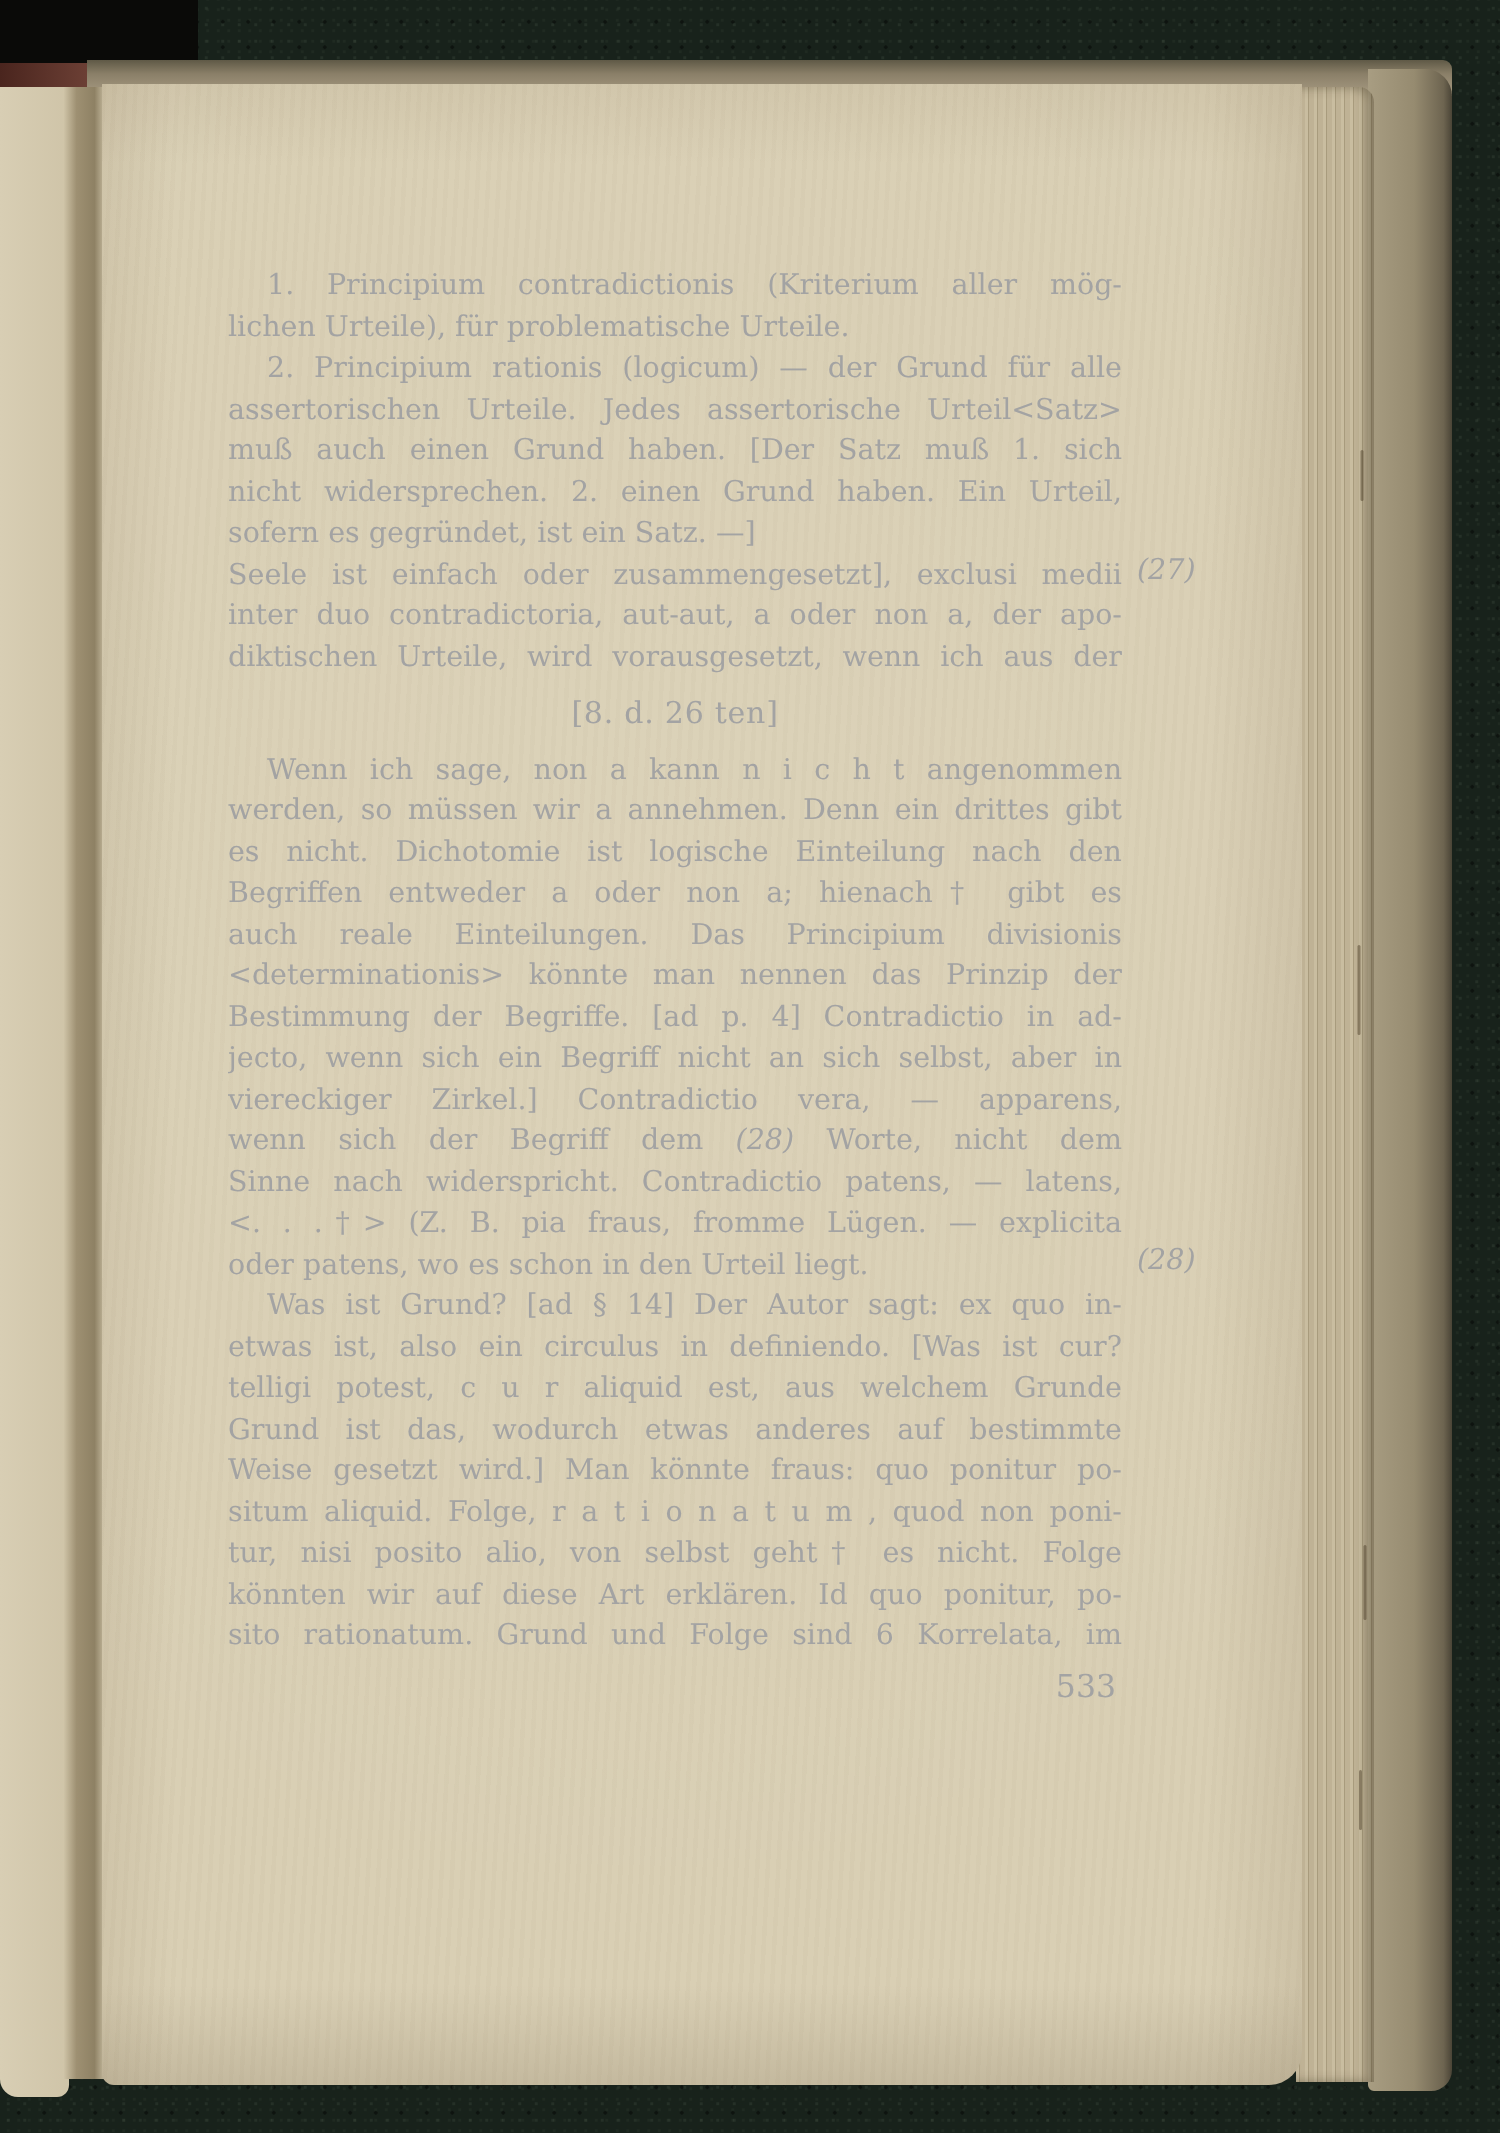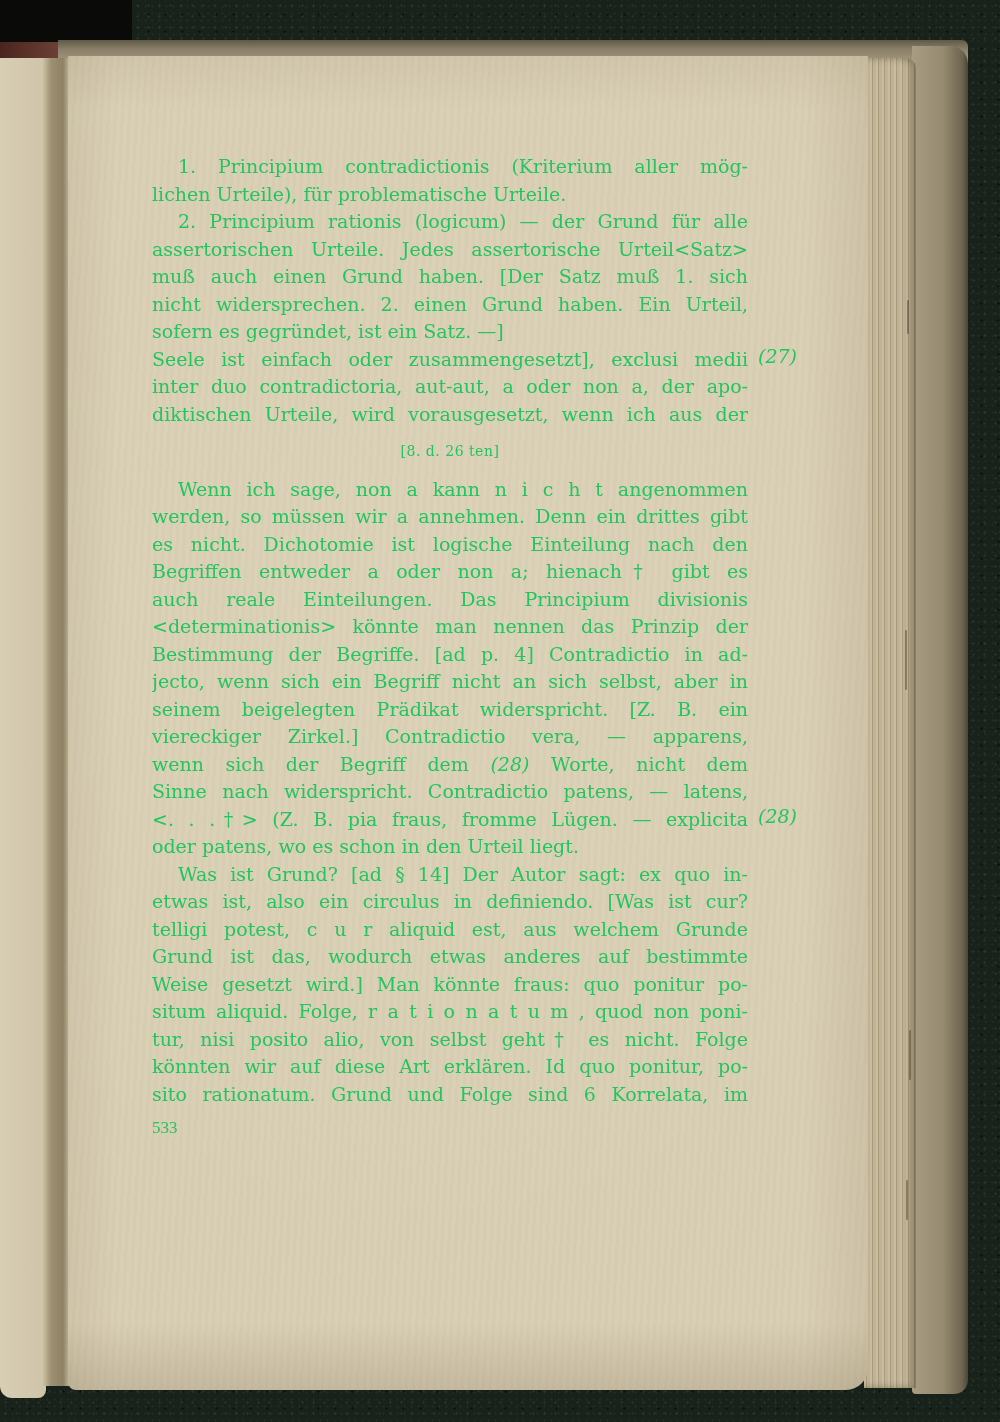--- a/index.html
+++ b/index.html
@@ -40,37 +40,37 @@
                  background-image:
                    radial-gradient(130% 90% at 45% 40%, rgba(255,255,250,.07), rgba(0,0,0,0) 60%),
                    linear-gradient(90deg, rgba(120,100,70,.10), rgba(0,0,0,0) 6%, rgba(0,0,0,0) 92%, rgba(120,100,70,.12)),
                    linear-gradient(180deg, rgba(120,100,70,.09), rgba(0,0,0,0) 4%, rgba(0,0,0,0) 95%, rgba(100,85,60,.18)),
                    repeating-linear-gradient(93deg, rgba(120,100,70,.03) 0 3px, rgba(0,0,0,0) 3px 7px);
                  background-color: #d9cfb4;
                  border-radius: 0 0 22px 8px; }
   .edge-mark   { width: 2px; background: rgba(80,66,44,.5); border-radius: 1px; }
 
   
-  #textblock { left: 152px; top: 153px; width: 596px; color: #22c55e;
+  #textblock { left: 152px; top: 177px; width: 596px; color: #a3a3a3;
                font-size: 19px; }
   .ln { position: relative; height: 27.5px; line-height: 27.5px;
         text-align: justify; text-align-last: justify; overflow: hidden;
         white-space: normal; }
   .ln::after { content: ""; display: inline-block; width: 100%; height: 0;
                font-size: 0; line-height: 0; }
   .ln.last { text-align: right; text-align-last: left; }
   .ln.last::after { content: none; }
   .ind { text-indent: 26px; }
   .it  { font-style: italic; }
   .heading { height: 27.5px; line-height: 27.5px; margin: 10px 0;
-             text-align: center; font-size: 14px; letter-spacing: 0.5px; }
+             text-align: center; font-size: 20px; letter-spacing: 0.5px; }
   .margin-note { position: absolute; left: 606px; font-style: italic;
                  white-space: nowrap; font-size: 19px; }
   .pagenum { height: 27.5px; line-height: 27.5px; margin-top: 6px;
-             text-align: left; padding-right: 4px; font-size: 17px; font-family: Liberation Serif, serif; }
+             text-align: right; padding-right: 4px; font-size: 21px; }
 </style>
 </head>
 <body>
 
 <div class="abs" id="black-patch"></div>
 <div class="abs" id="spine-red"></div>
 <div class="abs" id="top-edge"></div>
 <div class="abs" id="cover-right"></div>
 <div class="abs" id="fore-edge"></div>
 <div class="abs" id="facing-sliver"></div>
@@ -106,21 +106,20 @@
 
   <div>
     <div class="ln ind">Wenn ich sage, non a kann n i c h t angenommen</div>
     <div class="ln">werden, so müssen wir a annehmen. Denn ein drittes gibt</div>
     <div class="ln">es nicht. Dichotomie ist logische Einteilung nach den</div>
     <div class="ln">Begriffen entweder a oder non a; hienach† gibt es</div>
     <div class="ln">auch reale Einteilungen. Das Principium divisionis</div>
     <div class="ln">&lt;determinationis&gt; könnte man nennen das Prinzip der</div>
     <div class="ln">Bestimmung der Begriffe. [ad p. 4] Contradictio in ad-</div>
     <div class="ln">jecto, wenn sich ein Begriff nicht an sich selbst, aber in</div>
-    <div class="ln">seinem beigelegten Prädikat widerspricht. [Z. B. ein</div>
     <div class="ln">viereckiger Zirkel.] Contradictio vera, — apparens,</div>
     <div class="ln"><span>wenn sich der Begriff dem</span> <span class="it">(28)</span> <span>Worte, nicht dem</span></div>
     <div class="ln">Sinne nach widerspricht. Contradictio patens, — latens,</div>
     <div class="ln">&lt;. . .†&gt; (Z. B. pia fraus, fromme Lügen. — explicita</div>
     <div class="ln last">oder patens, wo es schon in den Urteil liegt.</div>
   </div>
 
   <div>
     <div class="ln ind">Was ist Grund? [ad § 14] Der Autor sagt: ex quo in-</div>
     <div class="ln">etwas ist, also ein circulus in definiendo. [Was ist cur?</div>

